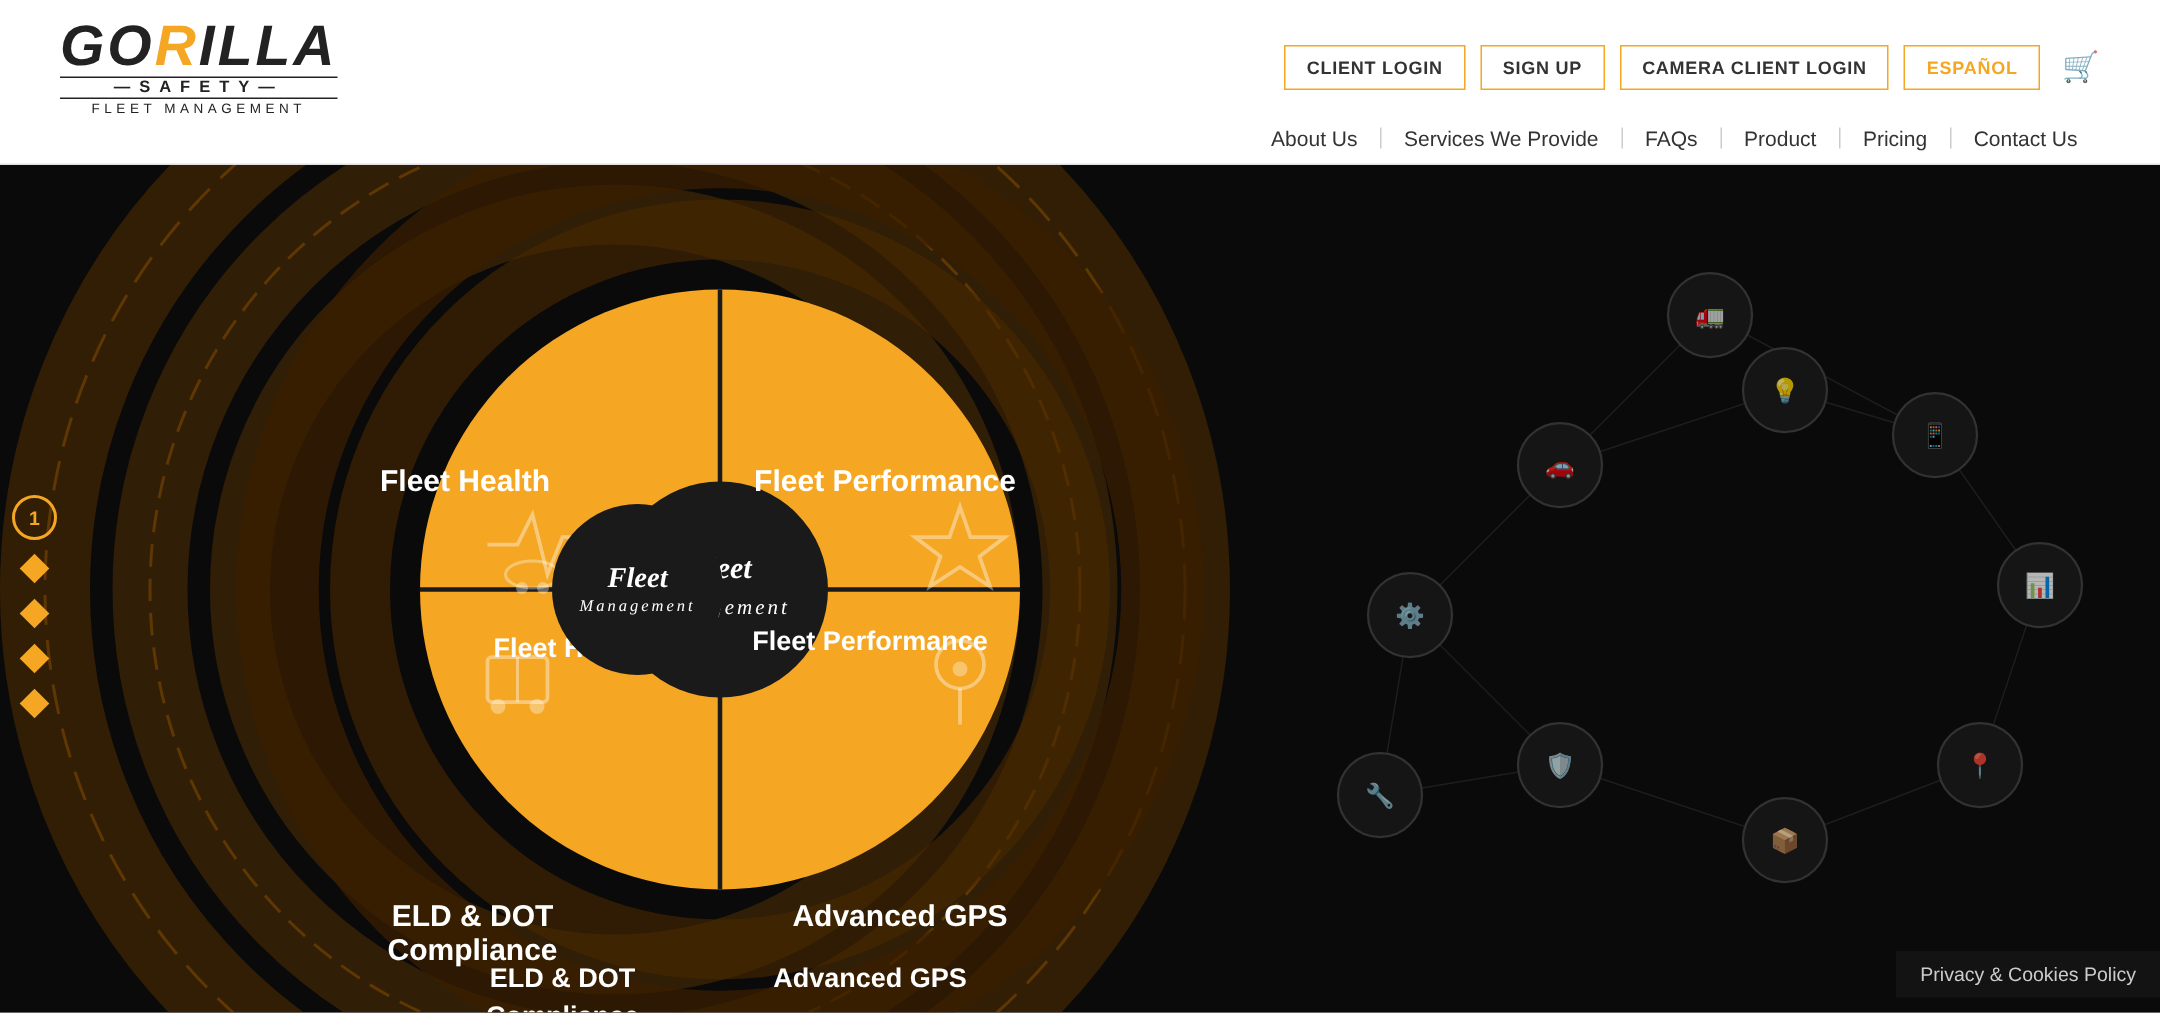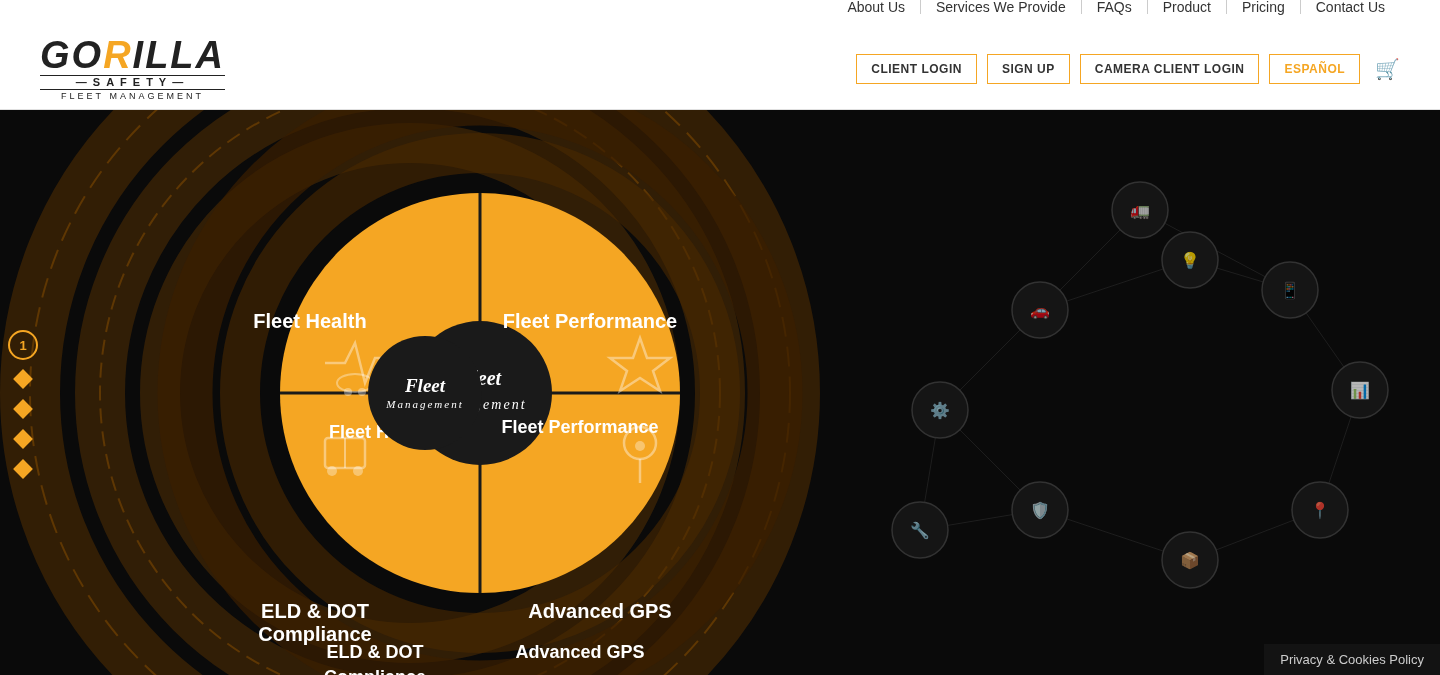--- a/index.html
+++ b/index.html
@@ -166,56 +166,56 @@
       width: 14px;
       height: 14px;
       background: #f5a623;
       transform: rotate(45deg);
       margin: 4px 0;
     }
 
     
     .privacy-bar {
       position: absolute;
-      bottom: 0;
+      bottom: 10px;
       right: 0;
       background: rgba(20,20,20,0.9);
       color: #ccc;
       font-size: 13px;
       padding: 8px 16px;
     }
   </style>
 </head>
 <body>
 
 <div id="header">
-  <div id="header-nav">
-    <span class="nav-item">About Us</span>
-    <span class="nav-item">Services We Provide</span>
-    <span class="nav-item">FAQs</span>
-    <span class="nav-item">Product</span>
-    <span class="nav-item">Pricing</span>
-    <span class="nav-item">Contact Us</span>
-  </div>
   <div id="header-top">
     <div class="logo-area">
       <div class="logo-text">
         <div class="logo-gorilla">
           GO<span>R</span>ILLA
         </div>
         <div class="logo-safety">—SAFETY—</div>
         <div class="logo-fleet">FLEET MANAGEMENT</div>
       </div>
     </div>
     <button class="header-btn">CLIENT LOGIN</button>
     <button class="header-btn">SIGN UP</button>
     <button class="header-btn">CAMERA CLIENT LOGIN</button>
     <button class="header-btn-espanol">ESPAÑOL</button>
     <span class="cart-icon">🛒</span>
   </div>
+  <div id="header-nav">
+    <span class="nav-item">About Us</span>
+    <span class="nav-item">Services We Provide</span>
+    <span class="nav-item">FAQs</span>
+    <span class="nav-item">Product</span>
+    <span class="nav-item">Pricing</span>
+    <span class="nav-item">Contact Us</span>
+  </div>
 </div>
 
 <div id="hero">
 
   <div class="bg-arc">
     <svg width="820" height="565" viewBox="0 0 820 565">
       <defs>
         <radialGradient id="arcGrad" cx="50%" cy="50%" r="50%">
           <stop offset="0%" stop-color="#4a2800" stop-opacity="0.6"></stop>
           <stop offset="100%" stop-color="#0a0a0a" stop-opacity="1"></stop>

